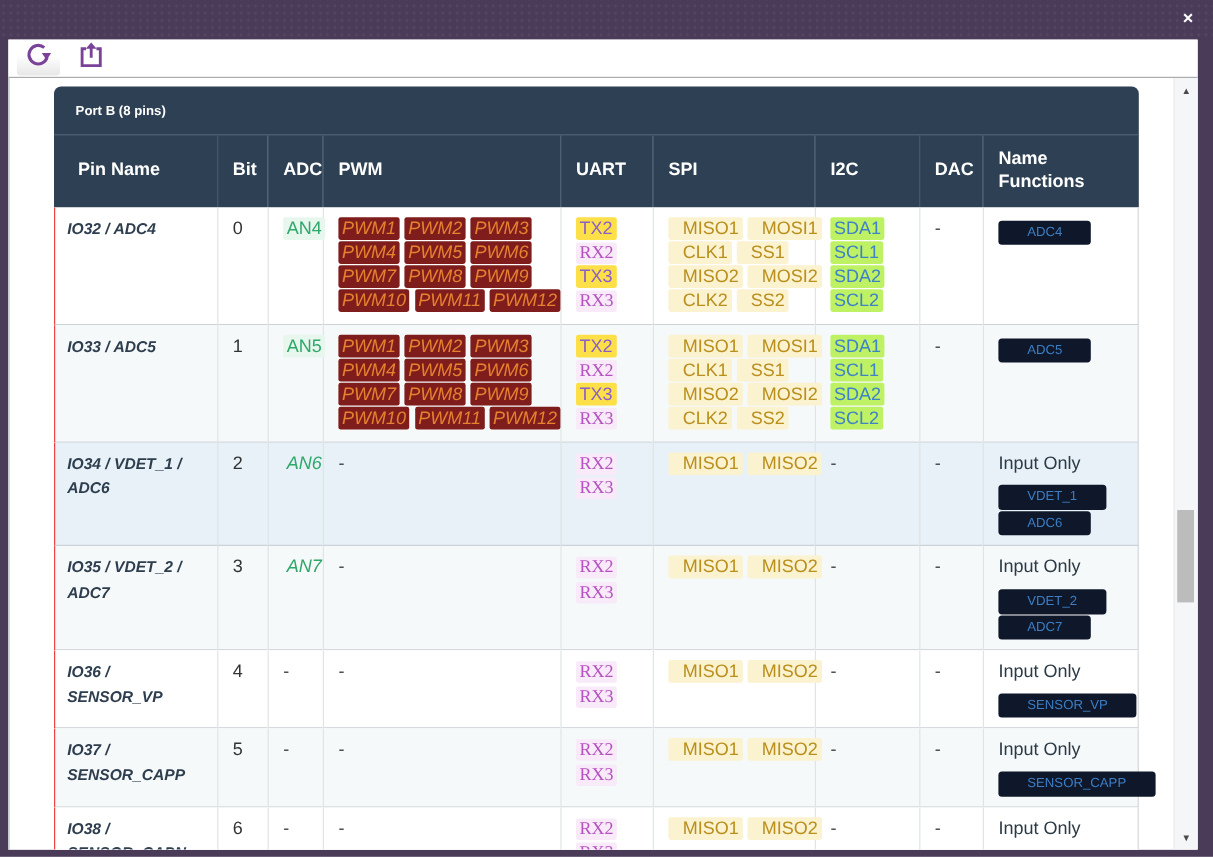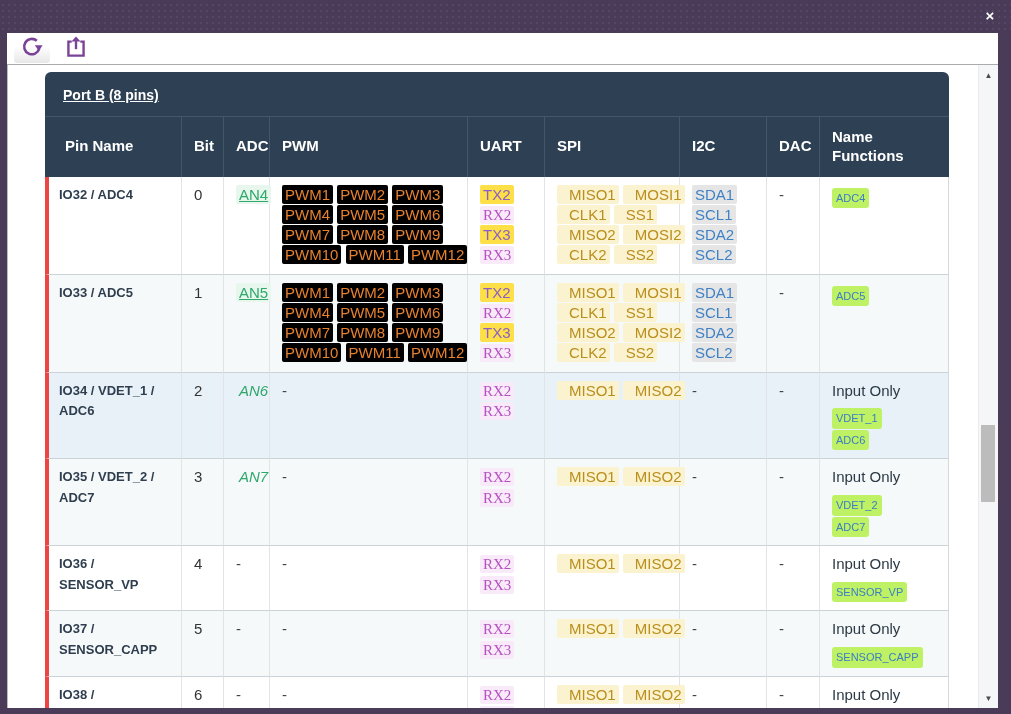--- a/index.html
+++ b/index.html
@@ -18,45 +18,45 @@
   
   .vscroll{position:absolute;top:0;right:0;bottom:0;width:19px;background:#f5f6f7;border-left:1px solid #ebebeb;}
   .sb-arrow{position:absolute;left:0;right:0;height:16px;display:flex;align-items:center;justify-content:center;
     color:#4a4a4a;font-size:8px;cursor:pointer;}
   .sb-arrow.up{top:2px;}
   .sb-arrow.down{bottom:2px;}
   .sb-thumb{position:absolute;left:2px;right:3px;top:360px;height:77px;background:#bcbcbc;cursor:pointer;}
   
   .pin-table{position:absolute;left:37px;top:7px;width:904px;border-collapse:separate;border-spacing:0;table-layout:fixed;}
   .pin-table thead th{background:#2e4053;color:#fff;text-align:left;font-weight:bold;}
-  .title-cell{font-size:14px;padding:15px 18px 13px 18px;border-radius:6px 6px 0 0;text-decoration:underline;}
+  .title-cell{font-size:11px;padding:15px 18px 13px 18px;border-radius:6px 6px 0 0;}
   .col-head{font-size:15px;padding:11px 12px;border-left:1px solid #43566a;border-top:1px solid #43566a;line-height:1.25;}
   .col-head.first{border-left:none;padding-left:20px;}
   .pin-table tbody td{background:inherit;border-bottom:1px solid #ccd2d6;border-left:1px solid #e0e4e6;
     padding:8px 12px;vertical-align:top;font-size:15px;color:#333;line-height:1.35;}
-  .pin-table tbody td:first-child{border-left:4px solid #ef4444;padding-left:10px;}
+  .pin-table tbody td:first-child{border-left:1px solid #ef4444;padding-left:10px;font-style:italic;}
   .pin-table tbody td:last-child{border-right:1px solid #d5d9dc;}
   .pin-table tbody tr{background:#ffffff;}
   .pin-table tbody tr.stripe{background:#f6f9fa;}
   .pin-table tbody tr.hl{background:#e7f1f7;}
   .pin{font-weight:bold;font-size:13px;color:#2e3e4e;line-height:1.55;word-wrap:break-word;}
   .bit{font-size:15px;color:#222;}
   .line{white-space:nowrap;}
   .tok{padding:1px 3px;border-radius:2px;}
-  .tok-adc{color:#2fa86a;background:#e7f7ee;text-decoration:underline;}
+  .tok-adc{color:#2fa86a;background:#e7f7ee;}
   .tok-adc-plain{color:#2fa86a;font-style:italic;}
-  .tok-pwm{color:#e6812f;background:#000000;}
+  .tok-pwm{color:#e6812f;background:#7f1d1d;font-style:italic;}
   .tok-uart-tx{color:#8b5fc7;background:#fde047;}
   .tok-uart-rx{color:#b551c1;background:#f8eaf9;font-family:Liberation Serif, serif;}
   .tok-spi{color:#b98f1d;background:#fbf2cf;padding-left:12px;}
-  .tok-i2c{color:#3f82c6;background:#e5e5e5;}
+  .tok-i2c{color:#3f82c6;background:#bef264;}
   .dash{color:#444;}
   .input-only{color:#2b3a45;font-size:15px;margin-bottom:6px;}
   .badges{margin-top:2px;}
-  .badge{display:inline-block;font-size:11px;color:#3b7ec4;background:#bef264;padding:3px 4px;
+  .badge{display:inline-block;font-size:11px;color:#3b7ec4;background:#0f172a;padding:3px 24px;
     border-radius:3px;margin-right:12px;white-space:nowrap;}
 </style>
 </head>
 <body>
 
 <div class="window">
   <div class="titlebar">
     <div class="close-btn">×</div>
   </div>
   <div class="frame">

